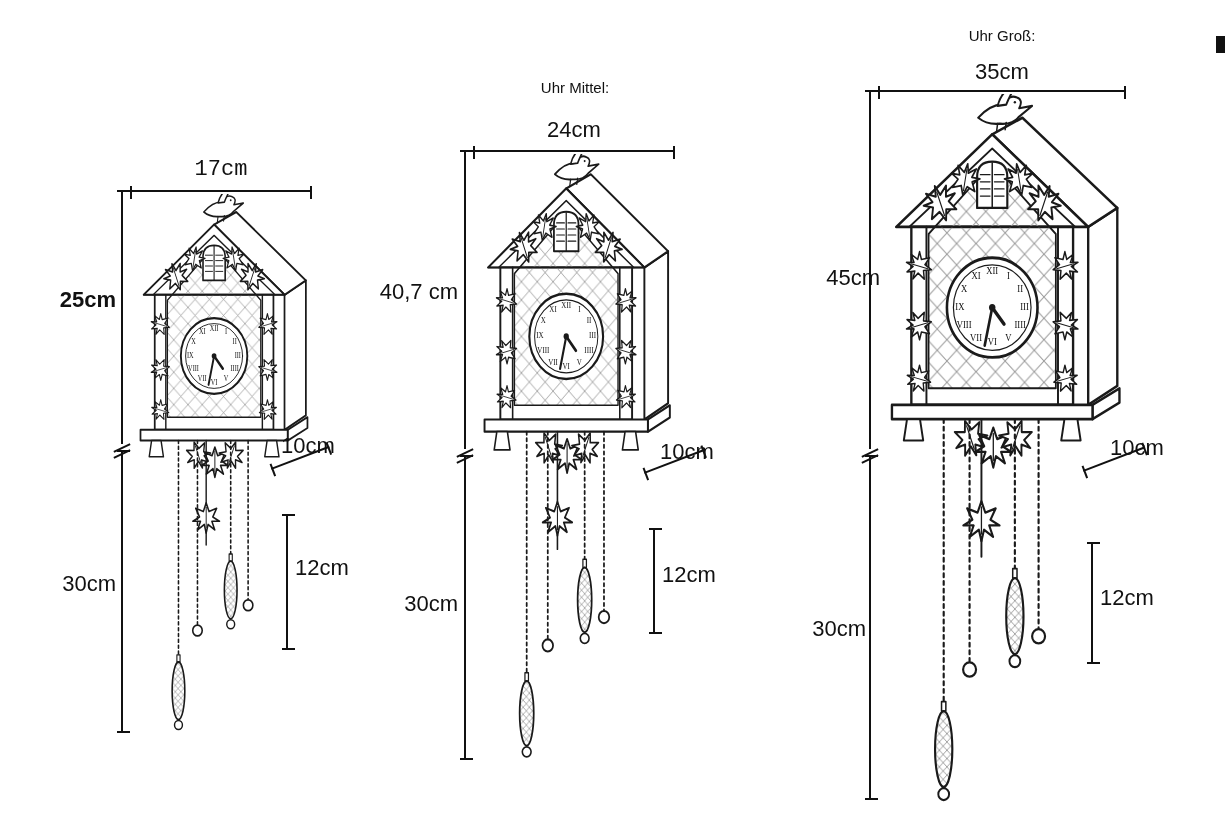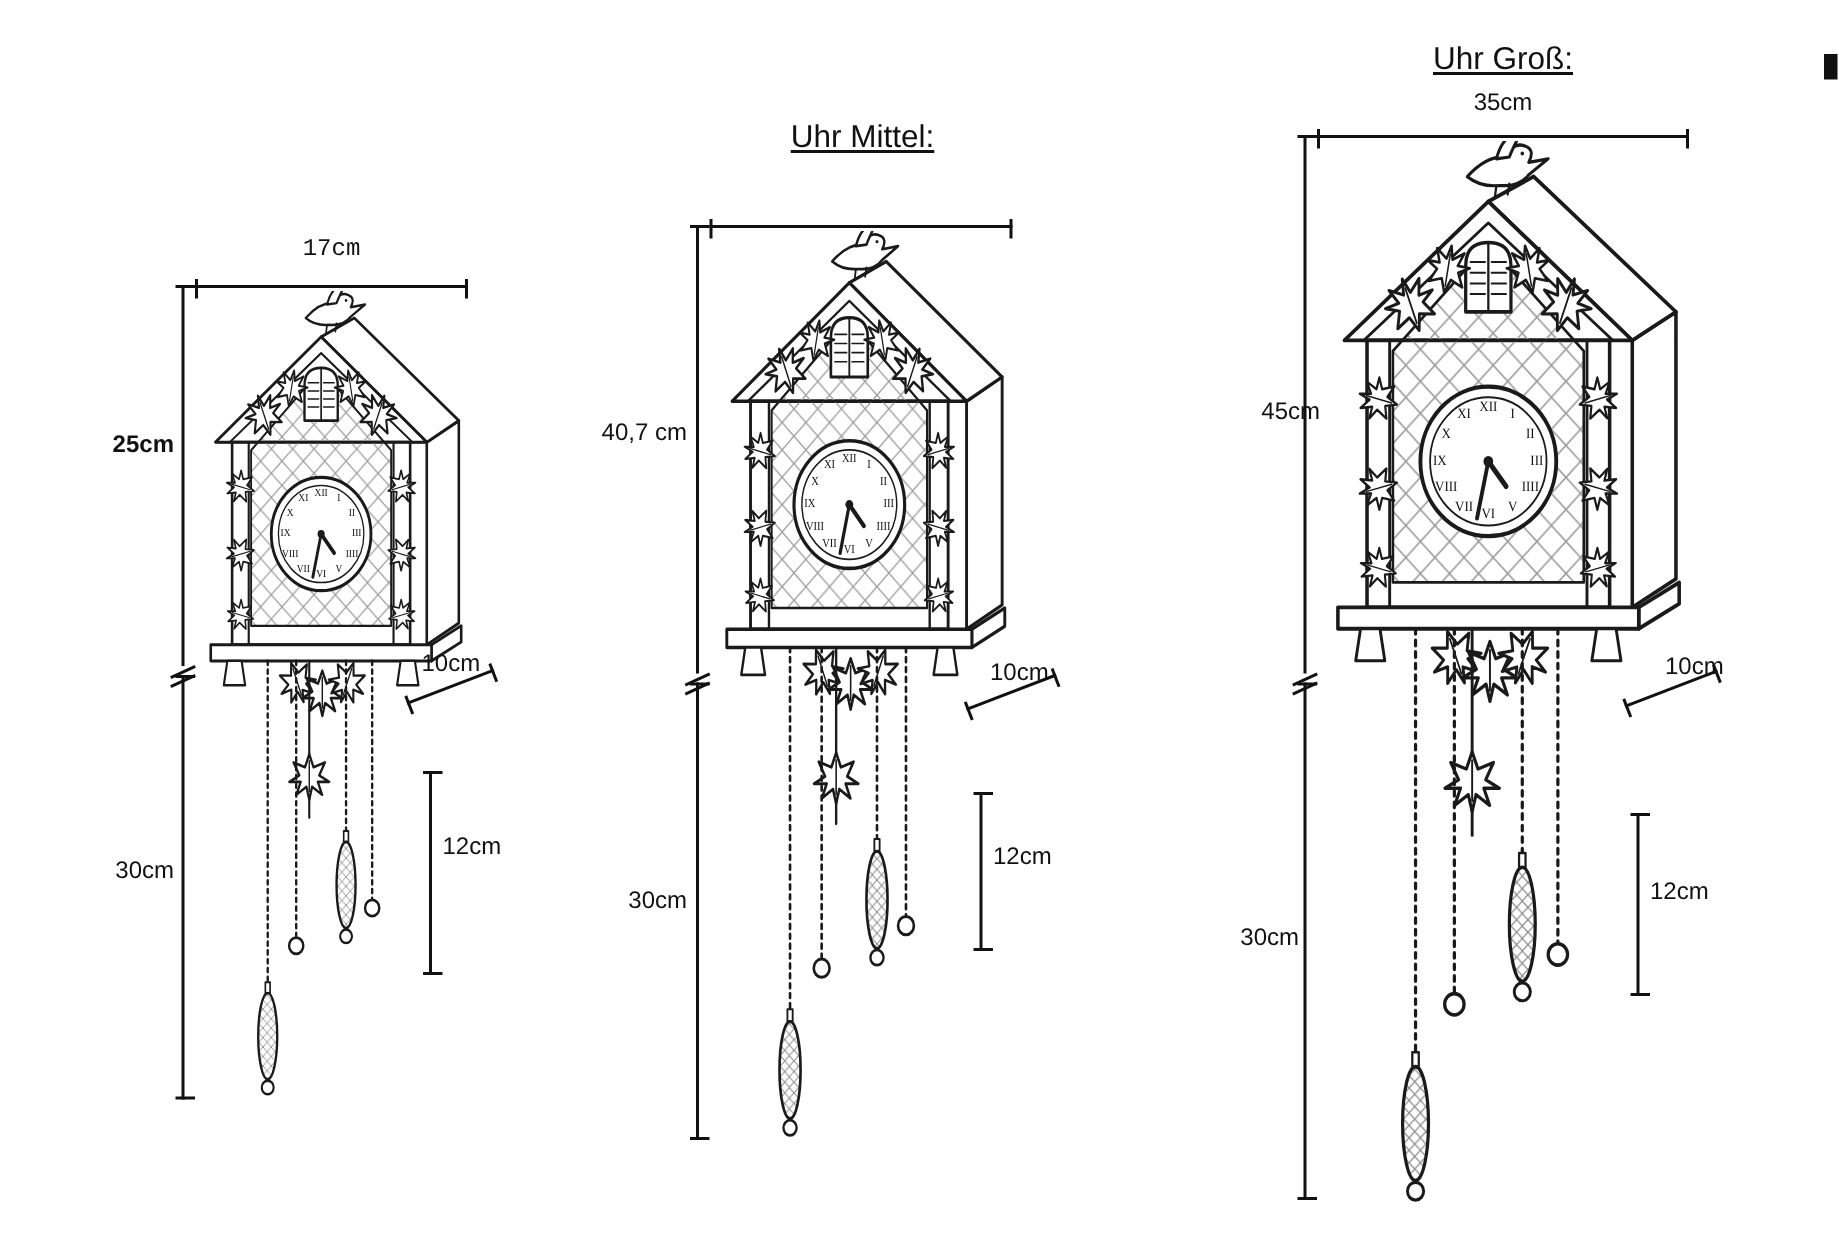--- a/index.html
+++ b/index.html
@@ -1,21 +1,21 @@
 <!DOCTYPE html>
 <html><head>
 <meta charset="utf-8">
 <style>
   html,body{margin:0;padding:0;background:#fff;}
   #stage{position:relative;width:1226px;height:836px;background:#ffffff;overflow:hidden;
          font-family:"Liberation Sans",sans-serif;color:#111;}
-  .lbl{position:absolute;font-size:16px;color:#111;white-space:nowrap;line-height:1.1;}
+  .lbl{position:absolute;font-size:22px;color:#111;white-space:nowrap;line-height:1.1;}
   .ctr{text-align:center;}
   .rt{text-align:right;}
-  .title{font-size:21px;text-decoration:underline;}
+  .title{font-size:15px;}
   
   .dimh{position:absolute;height:0;border-top:2px solid #111;}
   .dimh::before,.dimh::after{content:"";position:absolute;top:-6px;width:2px;height:13px;background:#111;}
   .dimh::before{left:0;}
   .dimh::after{right:0;}
   .dimv{position:absolute;width:0;border-left:2px solid #111;}
   .dimv::before,.dimv::after{content:"";position:absolute;left:-6px;height:2px;width:13px;background:#111;}
   .dimv::before{top:0;}
   .dimv::after{bottom:0;}
   .diag{transform-origin:left top;}
@@ -144,20 +144,21 @@
     </svg>
   <div class="brk" style="left:113px;top:444px;"></div>
   <div class="dimv" style="left:121px;top:450px;height:283px;"></div>
   <div class="lbl rt" style="left:46px;top:572px;width:70px;">30cm</div>
   <div class="lbl" style="left:281px;top:434px;">10cm</div>
   <div class="dimh diag" style="left:271px;top:468px;width:62px;transform:rotate(-21deg);"></div>
   <div class="dimv" style="left:286px;top:514px;height:136px;"></div>
   <div class="lbl" style="left:295px;top:556px;">12cm</div>
 
   <div class="lbl title ctr" style="left:470px;top:80px;width:210px;">Uhr Mittel:</div>
+  <div class="lbl ctr" style="left:473px;top:118px;width:202px;">24cm</div>
   <div class="dimh" style="left:473px;top:150px;width:202px;"></div>
   <div class="dimv" style="left:464px;top:150px;height:305px;"></div>
   <div class="lbl rt" style="left:372px;top:280px;width:86px;">40,7 cm</div>
   <svg class="clock-art" style="left:474px;top:154px;width:202px;height:608px;" viewBox="0 0 230 600" preserveAspectRatio="none">
       <use href="#cuckoo-art"></use>
     </svg>
   <div class="brk" style="left:456px;top:449px;"></div>
   <div class="dimv" style="left:464px;top:455px;height:305px;"></div>
   <div class="lbl rt" style="left:384px;top:592px;width:74px;">30cm</div>
   <div class="lbl" style="left:660px;top:440px;">10cm</div>

